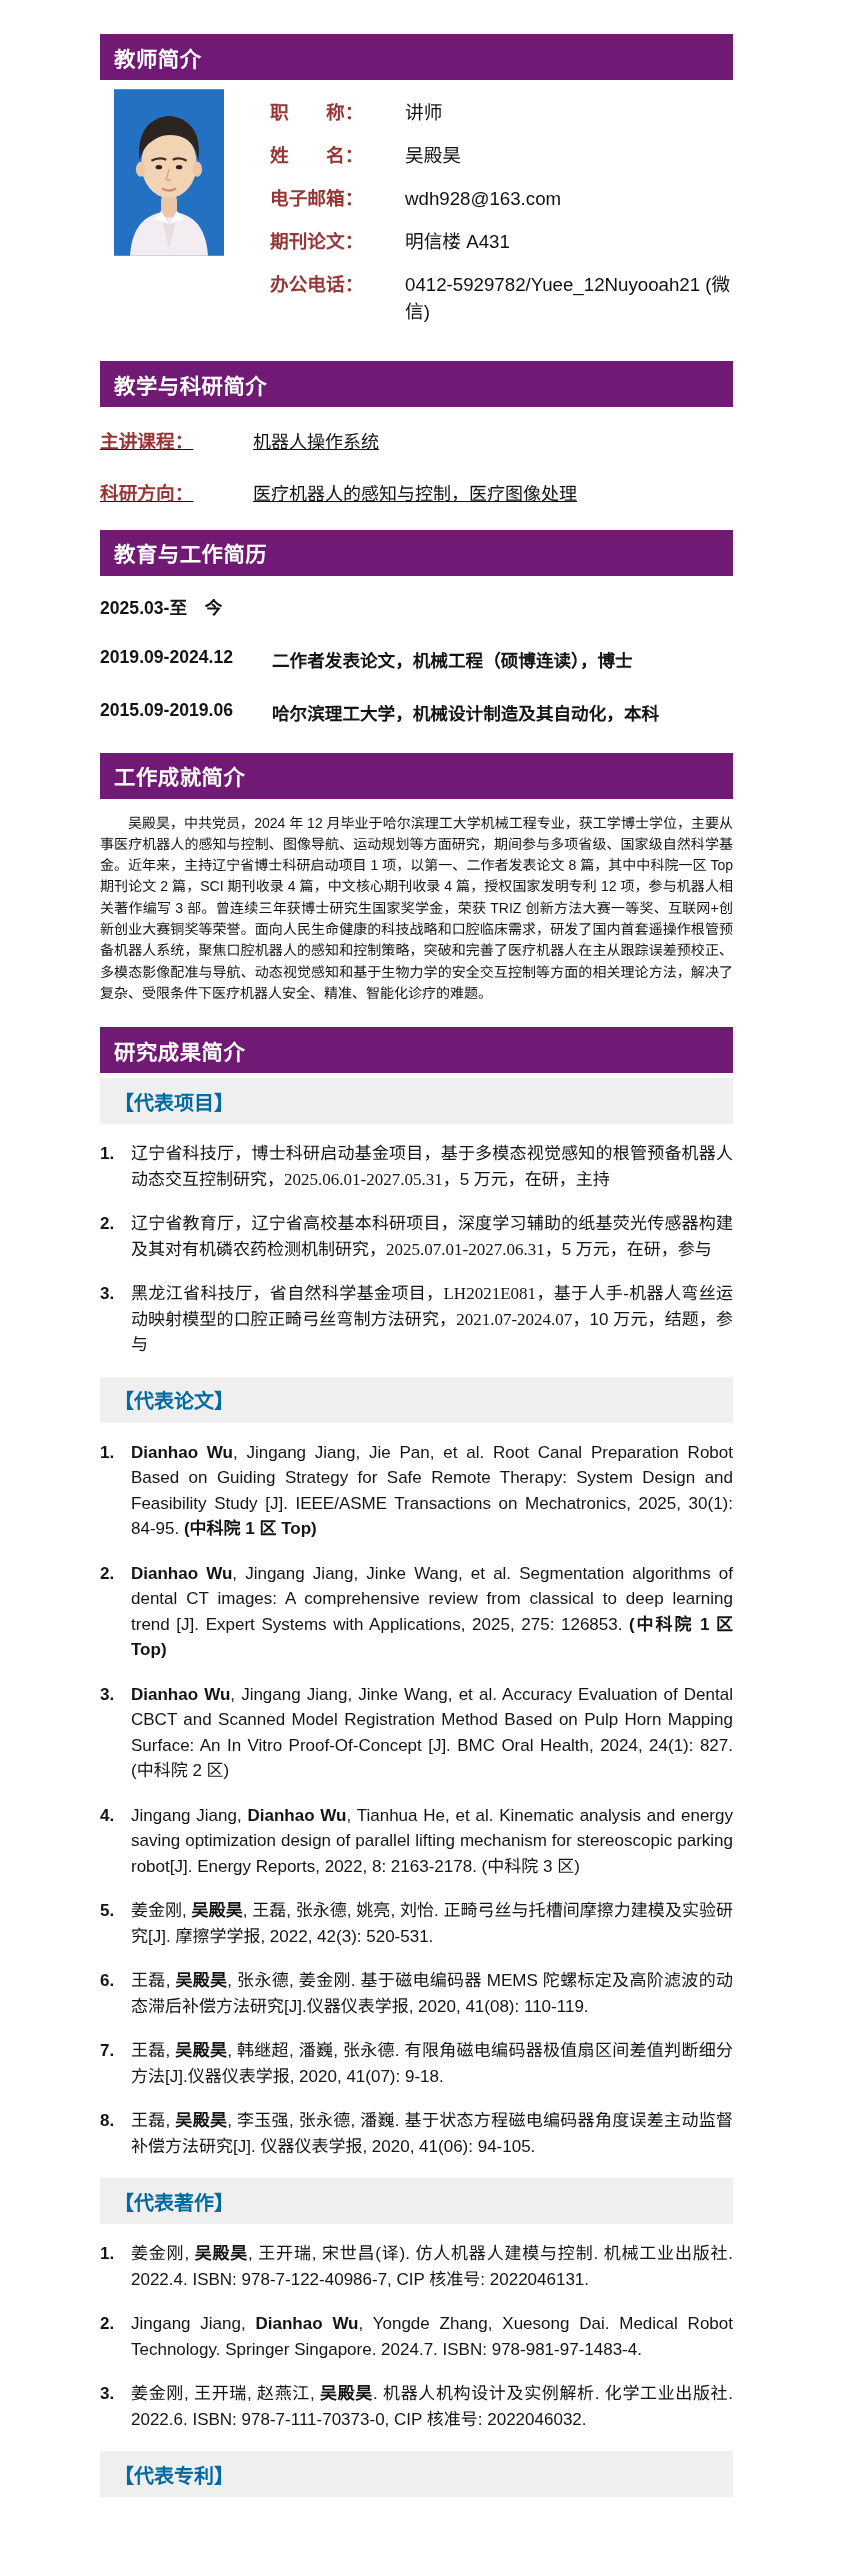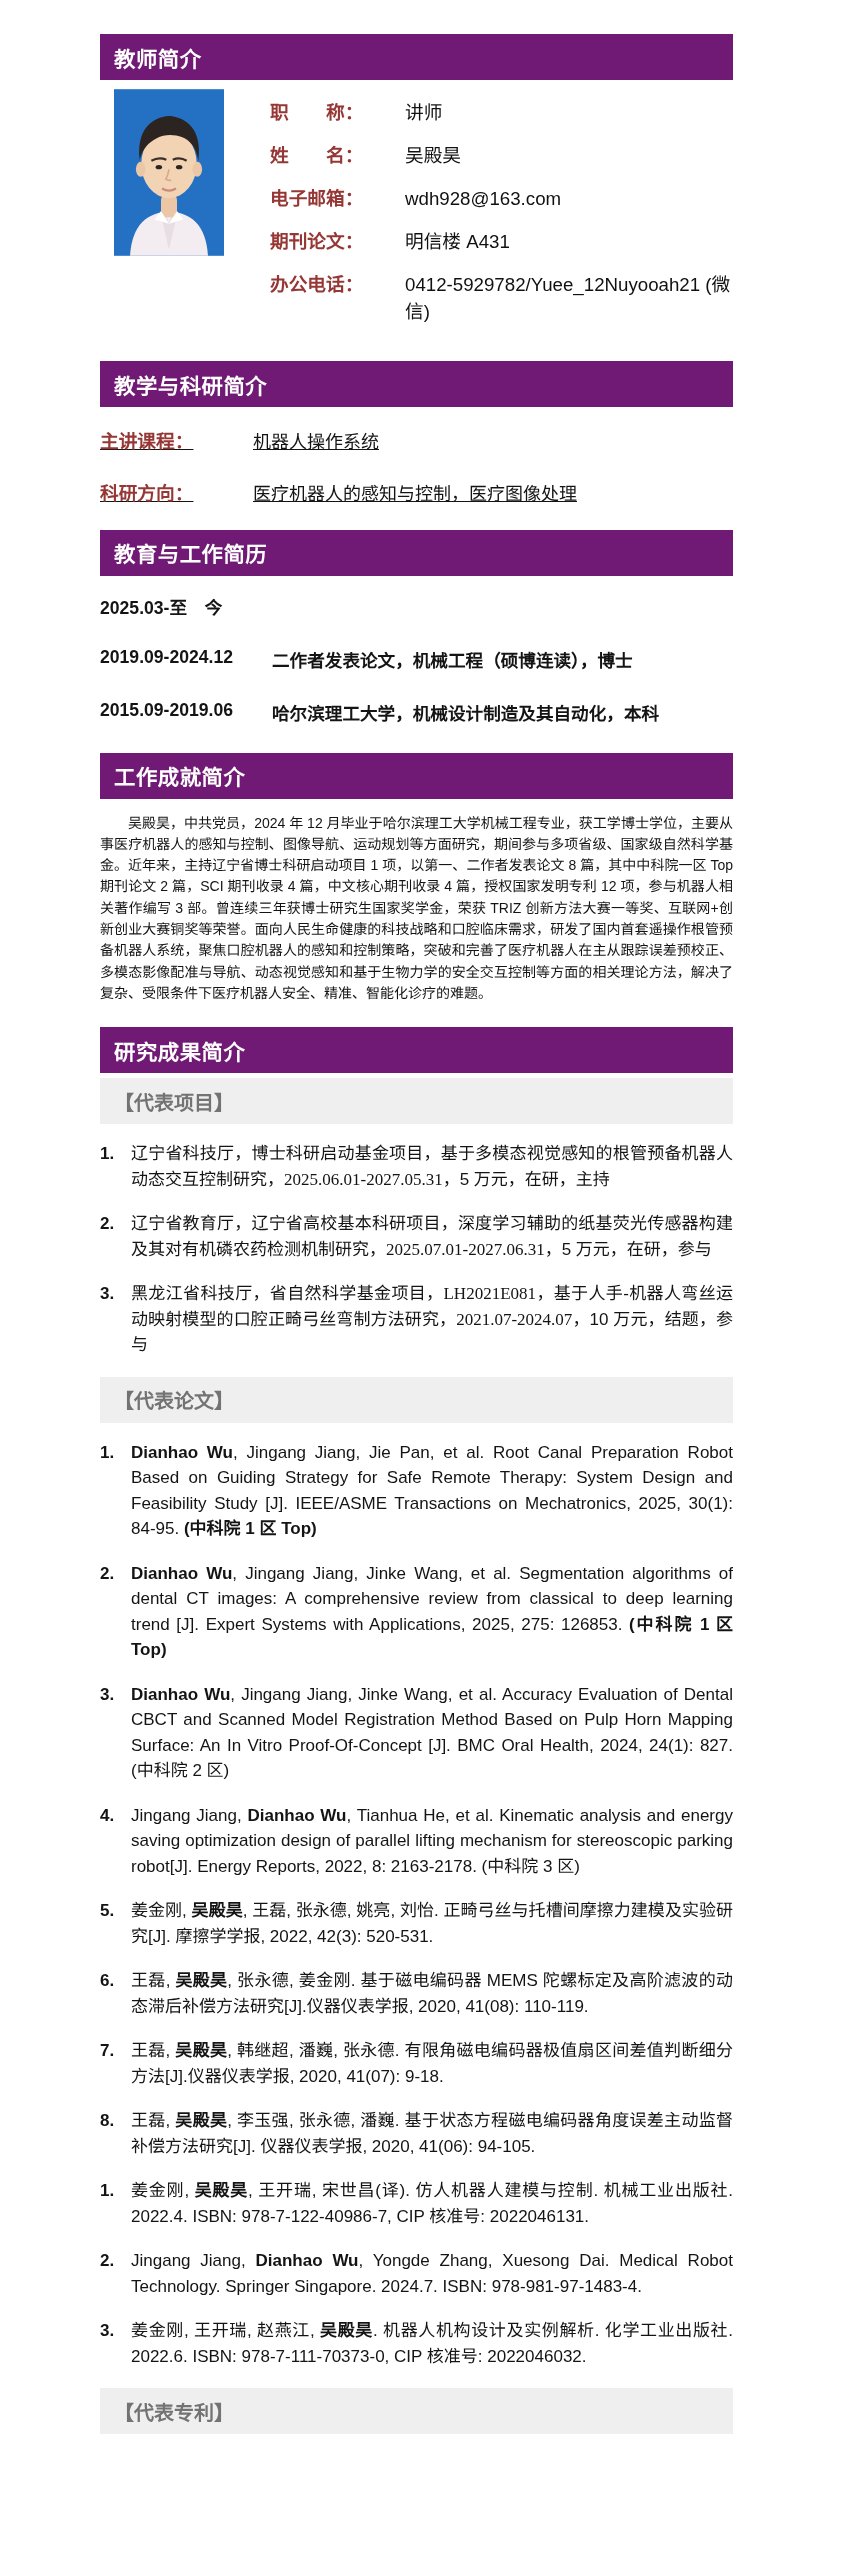--- a/index.html
+++ b/index.html
@@ -27,21 +27,21 @@
   
   .edu{margin:18px 0 24.6px;}
   .erow{display:flex;margin:0 0 28px;font-size:17.6px;font-weight:bold;}
   .eperiod{width:172px;flex:none;}
   .edesc{flex:1;}
 
   
   .bio{font-size:14px;line-height:1.52;text-align:justify;text-indent:2em;margin:14px 0 23px;}
 
   
-  .subband{background:#EFEFEF;color:#737373;font-weight:bold;font-size:20px;
+  .subband{background:#EFEFEF;color:#0369a1;font-weight:bold;font-size:20px;
            padding:8.5px 14px;margin:19px 0 17px;}
   .bar + .subband{margin-top:5.3px;}
 
   
   .clist{margin:0 0 4.3px;}
   .citem{display:flex;font-size:17px;line-height:1.5;margin-bottom:19px;}
   .cnum{font-weight:bold;width:31px;flex:none;}
   .ctxt{flex:1;text-align:justify;}
   .bold{font-weight:bold;}
   .serif{font-family:"Liberation Serif","DejaVu Serif",serif;}
@@ -193,20 +193,21 @@
       <div class="citem">
         <span class="cnum">7.</span>
         <span class="ctxt"><span>王磊, </span><span class="bold">吴殿昊</span><span>, 韩继超, 潘巍, 张永德. 有限角磁电编码器极值扇区间差值判断细分方法[J].仪器仪表学报, 2020, 41(07): 9-18.</span></span>
       </div>
       <div class="citem">
         <span class="cnum">8.</span>
         <span class="ctxt"><span>王磊, </span><span class="bold">吴殿昊</span><span>, 李玉强, 张永德, 潘巍. 基于状态方程磁电编码器角度误差主动监督补偿方法研究[J]. 仪器仪表学报, 2020, 41(06): 94-105.</span></span>
       </div>
     </div>
 
+  <div class="subband">【代表著作】</div>
   <div class="clist" id="books-list">
       <div class="citem">
         <span class="cnum">1.</span>
         <span class="ctxt"><span>姜金刚, </span><span class="bold">吴殿昊</span><span>, 王开瑞, 宋世昌(译). 仿人机器人建模与控制. 机械工业出版社. 2022.4. ISBN: 978-7-122-40986-7, CIP 核准号: 2022046131.</span></span>
       </div>
       <div class="citem">
         <span class="cnum">2.</span>
         <span class="ctxt"><span>Jingang Jiang, </span><span class="bold">Dianhao Wu</span><span>, Yongde Zhang, Xuesong Dai. Medical Robot Technology. Springer Singapore. 2024.7. ISBN: 978-981-97-1483-4.</span></span>
       </div>
       <div class="citem">

